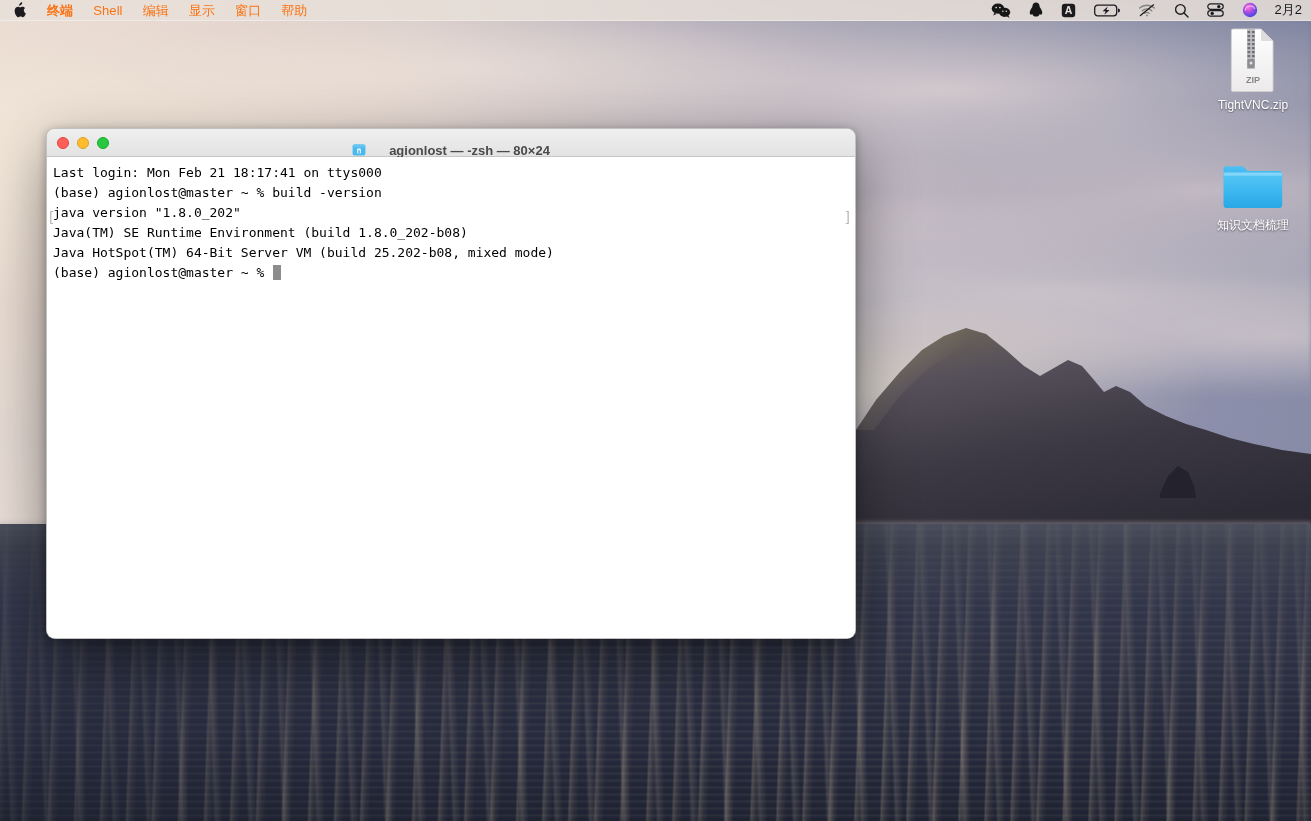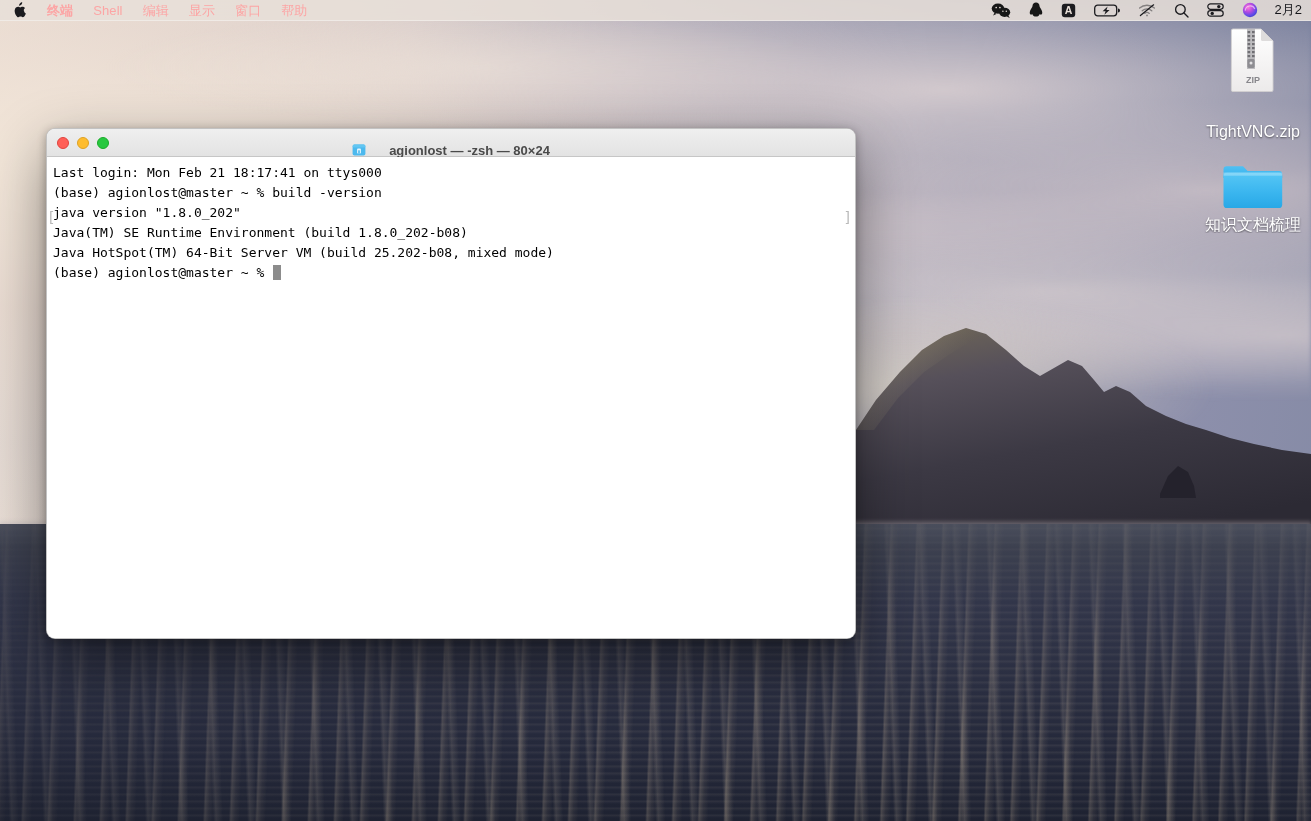--- a/index.html
+++ b/index.html
@@ -81,35 +81,35 @@
     background:rgba(232,223,216,0.86);
     backdrop-filter:blur(22px);
     display:flex; align-items:center;
     border-bottom:1px solid rgba(255,255,255,0.35);
     z-index:40; color:#16161a;
   }
   .mb-left { display:flex; align-items:center; height:21px; padding-left:10px; }
   .mb-right { display:flex; align-items:center; height:21px; margin-left:auto; padding-right:5px; }
   .mb-item {
     font-size:13px; padding:0 10px; line-height:21px; white-space:nowrap;
-    color:#fca5a5; letter-spacing:0.1px;
+    color:#f97316; letter-spacing:0.1px;
   }
   .mb-item.bold { font-weight:bold; }
   .mb-apple { padding:0 11px 0 2px; display:flex; align-items:center; }
   .mb-ic { padding:0 9px; display:flex; align-items:center; height:21px; }
   .mb-date { font-size:13px; padding:0 4px 0 8px; white-space:nowrap; }
 
   
   .dicon {
     position:absolute; width:110px; text-align:center; z-index:10;
     display:flex; flex-direction:column; align-items:center;
   }
   .dicon .glyph { height:64px; display:flex; align-items:flex-end; justify-content:center; }
   .dicon .dlabel {
-    margin-top:5px; font-size:16px; color:#fff; line-height:14px;
+    margin-top:5px; font-size:12px; color:#fff; line-height:14px;
     text-shadow:0 1px 2px rgba(0,0,0,0.55); padding:1px 4px; border-radius:3px;
     max-width:108px; overflow:hidden; white-space:nowrap;
   }
 
   
   #term {
     position:absolute; left:46px; top:128px; width:810px; height:511px;
     border-radius:9px; overflow:hidden; z-index:20;
     box-shadow:0 22px 60px rgba(0,0,0,0.45), 0 2px 10px rgba(0,0,0,0.30);
     border:1px solid rgba(120,120,120,0.45);
@@ -284,21 +284,21 @@
             </radialGradient>
           </defs>
           <circle cx="8" cy="8" r="7.2" fill="url(#siri)"></circle>
           <path d="M3.2 8.6 a5 5 0 0 1 9.6-1.6" fill="none" stroke="rgba(255,255,255,0.55)" stroke-width="1.2"></path>
         </svg>
       </span>
       <span class="mb-date">2月2</span>
     </div>
   </div>
 
-  <div class="dicon" style="left:1198px; top:28px;gap:27px;">
+  <div class="dicon" style="left:1198px; top:28px;">
     <span class="glyph">
       <svg width="52" height="64" viewBox="0 0 52 64" aria-hidden="true">
         <defs>
           <linearGradient id="pg" x1="0" y1="0" x2="0" y2="1">
             <stop offset="0%" stop-color="#ffffff"></stop>
             <stop offset="100%" stop-color="#eceaea"></stop>
           </linearGradient>
         </defs>
         <path d="M6 1 h28 l12 12 v49 a1.6 1.6 0 0 1-1.6 1.6 H6 A1.6 1.6 0 0 1 4.4 62 V2.6 A1.6 1.6 0 0 1 6 1 z" fill="url(#pg)" stroke="#d2d0d0" stroke-width="0.9"></path>
         <path d="M34 1 l12 12 h-10.4 A1.6 1.6 0 0 1 34 11.4 z" fill="#dedcdc"></path>

